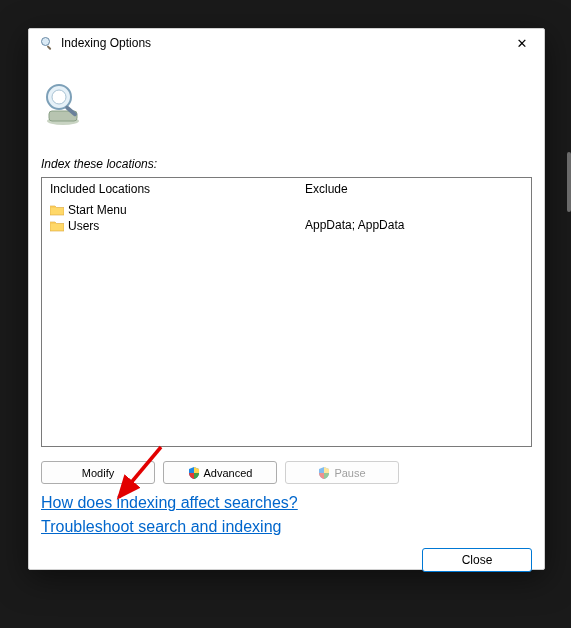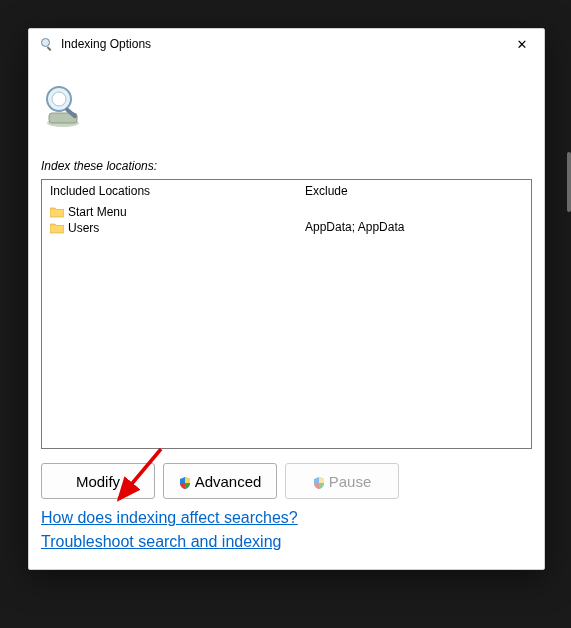--- a/index.html
+++ b/index.html
@@ -102,25 +102,25 @@
   }
   .exclude-text { margin-top: 22px; padding-left: 2px; }
 
   
   .btn-row {
     display: flex;
     gap: 8px;
     margin-top: 14px;
   }
   .btn {
-    height: 36px;
+    height: 23px;
     border: 1px solid #adadad;
     border-radius: 3px;
     background: #fdfdfd;
-    font-size: 15px;
+    font-size: 11px;
     display: flex;
     align-items: center;
     justify-content: center;
     gap: 4px;
     cursor: pointer;
     padding: 0 0;
     box-sizing: border-box;
   }
   .btn.w { width: 114px; }
   .btn.disabled {
@@ -269,20 +269,25 @@
         </span>
         <span>Pause</span>
       </div>
     </div>
 
     <div class="links">
       <div><a class="link">How does indexing affect searches?</a></div>
       <div><a class="link">Troubleshoot search and indexing</a></div>
     </div>
 
+    <div class="footer">
+      <div class="close-footer-btn">
+        <span>Close</span>
+      </div>
+    </div>
 
     <svg class="arrow" style="left:78px; top:386px;" width="60" height="62">
       <defs>
         <marker id="ah" markerWidth="8" markerHeight="8" refX="6" refY="3" orient="auto">
           <path d="M0,0 L7,3 L0,6 Z" fill="#e20000"></path>
         </marker>
       </defs>
       <line x1="54" y1="4" x2="12" y2="54" stroke="#e20000" stroke-width="3.5" marker-end="url(#ah)"></line>
     </svg>
 

